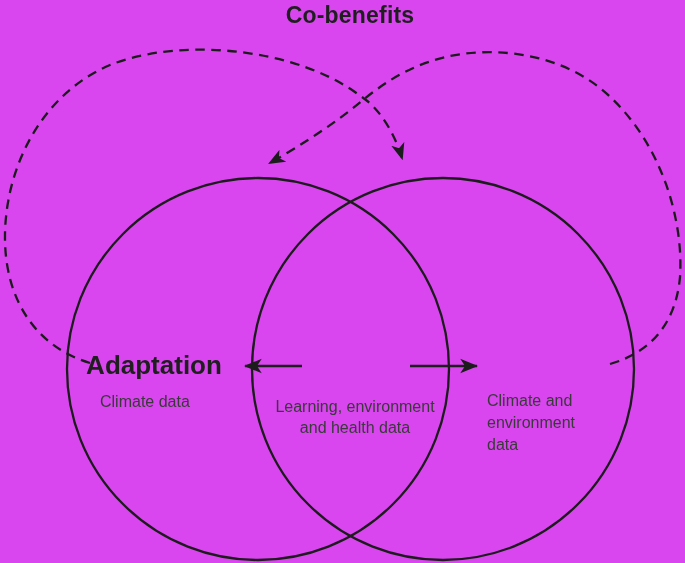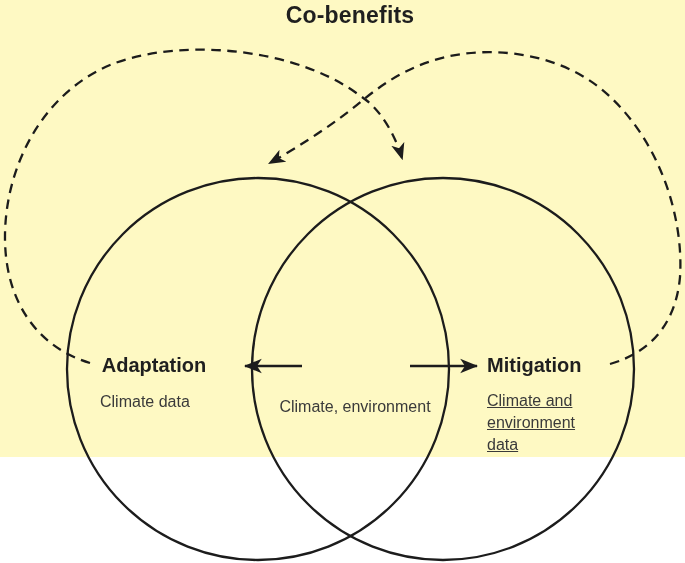--- a/index.html
+++ b/index.html
@@ -7,22 +7,22 @@
     padding: 0;
     background: #ffffff;
     width: 685px;
     height: 563px;
     overflow: hidden;
     font-family: "Liberation Sans", sans-serif;
   }
   .figure {
     position: relative;
     width: 685px;
-    height: 457px;
-    background: #fef9c3;
+    height: 563px;
+    background: #d946ef;
   }
   .figure svg {
     position: absolute;
     left: 0;
     top: 0;
   }
   .txt {
     position: absolute;
     white-space: nowrap;
     color: #3a3a3a;
@@ -30,37 +30,37 @@
   .title {
     left: 350px;
     top: 2px;
     transform: translateX(-50%);
     font-size: 23px;
     font-weight: bold;
     color: #1f1f1f;
     letter-spacing: 0.2px;
   }
   .circle-label {
-    font-size: 20px;
+    font-size: 26px;
     font-weight: bold;
     color: #1f1f1f;
     top: 351px;
     line-height: 28px;
   }
   .label-adaptation { left: 154px; transform: translateX(-50%); }
   .label-learning   { left: 356px; transform: translateX(-50%); }
   .label-mitigation { left: 487px; }
   .sub {
     font-size: 16px;
     line-height: 21px;
     color: #3a3a3a;
   }
   .sub-adaptation { left: 100px; top: 391px; }
   .sub-learning   { left: 355px; top: 396px; transform: translateX(-50%); text-align: center; }
-  .sub-mitigation { left: 487px; top: 390px; line-height: 22px; text-align: left; text-decoration: underline; }
+  .sub-mitigation { left: 487px; top: 390px; line-height: 22px; text-align: left; }
 </style>
 </head>
 <body>
 
 <div class="figure">
 
   <svg width="685" height="563" viewBox="0 0 685 563">
     <defs>
       <marker id="arrowhead" markerUnits="userSpaceOnUse" markerWidth="18" markerHeight="16" viewBox="0 0 15 12" refX="14" refY="6" orient="auto">
         <path d="M0,0 L15,6 L0,12 L4,6 Z" fill="#1c1c1c"></path>
@@ -91,23 +91,23 @@
 
     <path d="M 410 366 L 477 366" fill="none" stroke="#1c1c1c" stroke-width="2.4" marker-end="url(#arrowhead)"></path>
   </svg>
 
   <div class="txt title">Co-benefits</div>
 
   <div class="txt circle-label label-adaptation">Adaptation</div>
   <div class="txt sub sub-adaptation">Climate data</div>
 
   <div class="txt sub sub-learning">
-    <span>Climate, environment</span><br>
+    <span>Learning, environment</span><br>
+    <span>and health data</span>
   </div>
 
-  <div class="txt circle-label label-mitigation">Mitigation</div>
   <div class="txt sub sub-mitigation">
     <span>Climate and</span><br>
     <span>environment</span><br>
     <span>data</span>
   </div>
 
 </div>
 
 </body></html>

